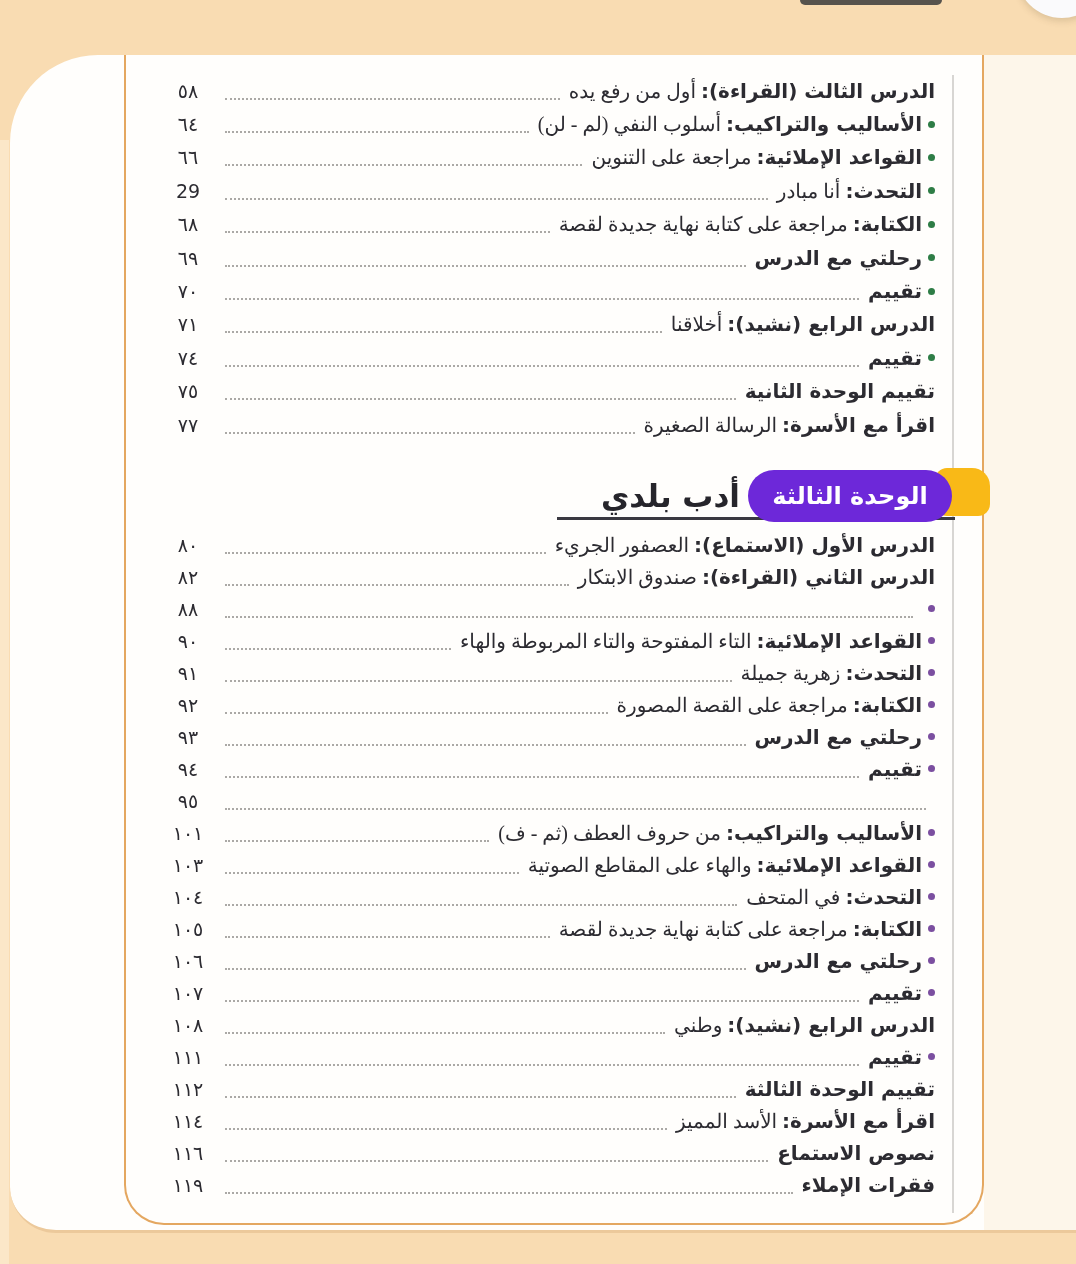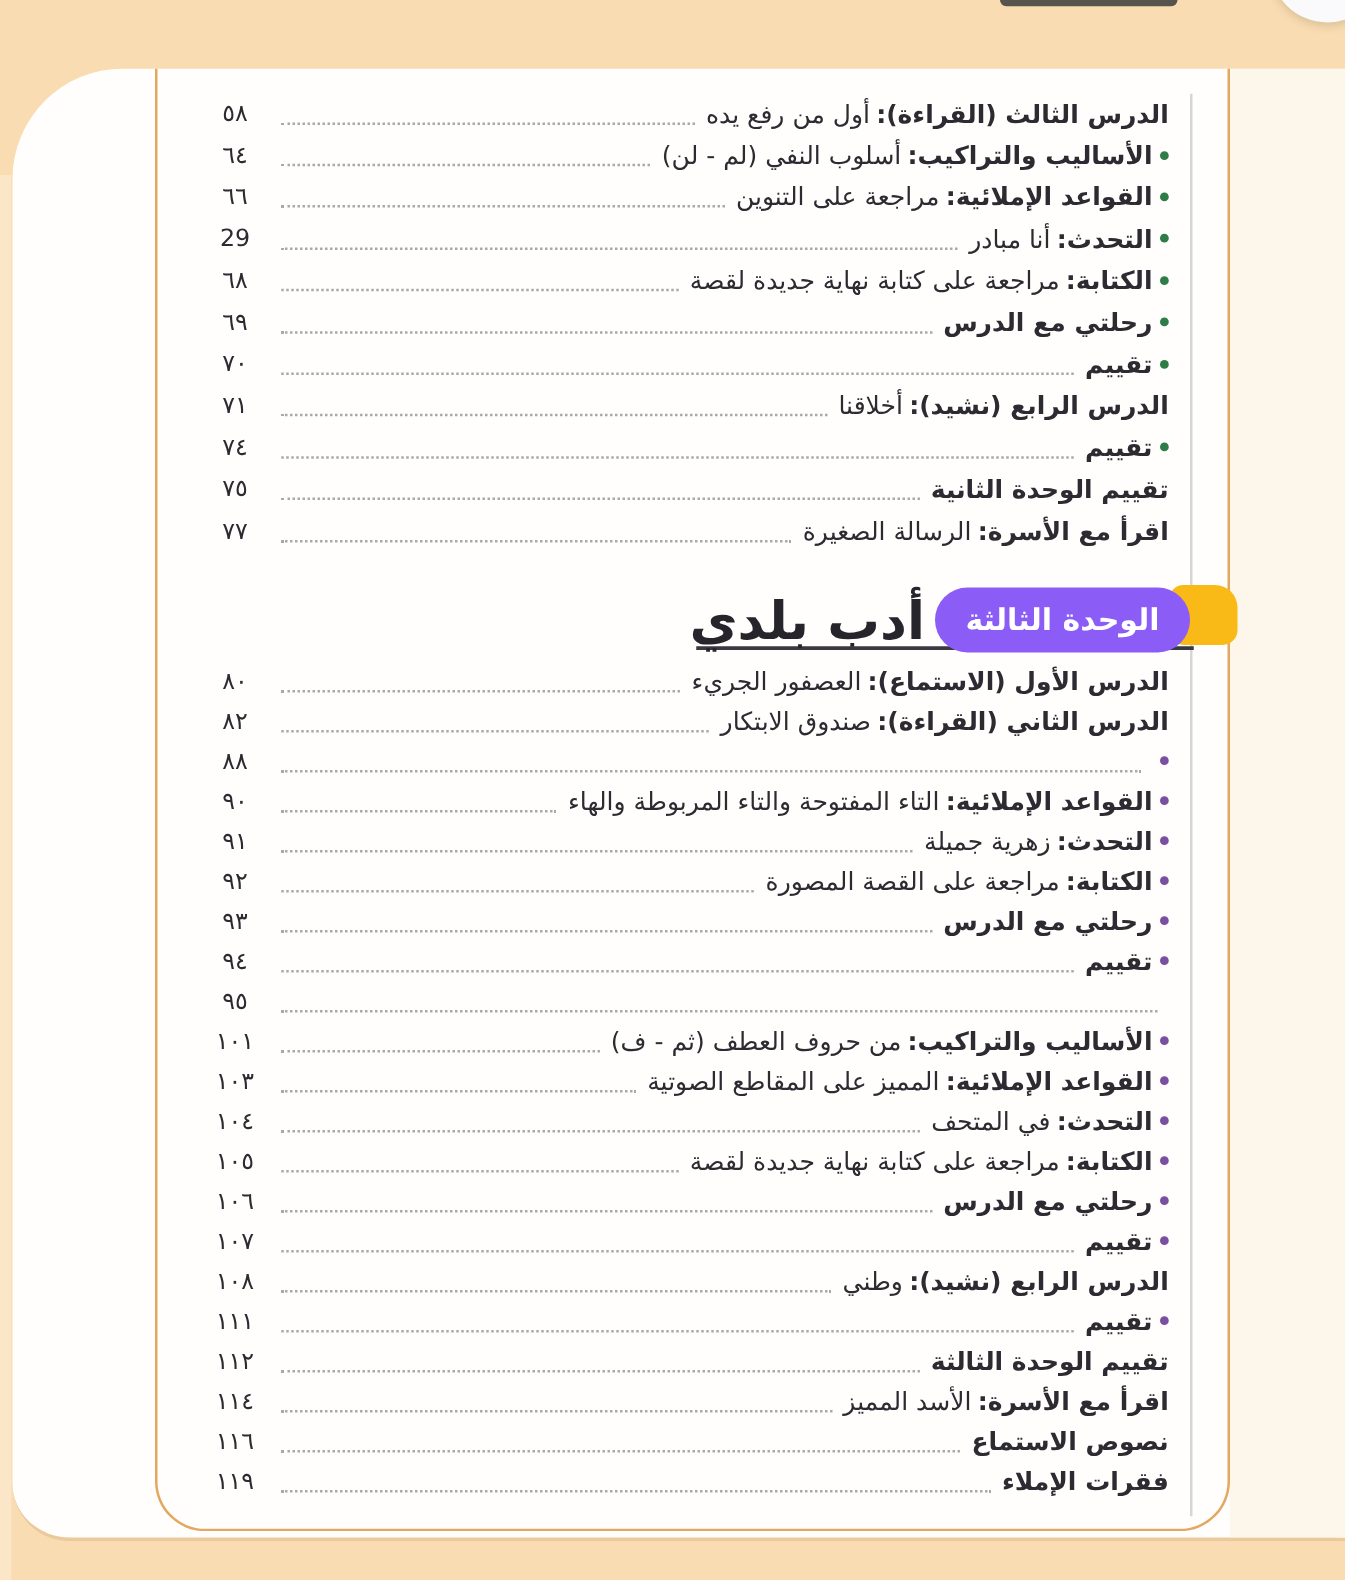--- a/index.html
+++ b/index.html
@@ -26,32 +26,32 @@
   .margin-line{position:absolute;left:942px;top:20px;height:1138px;width:2px;background:#d8d6d3;}
   .toc{position:absolute;left:150px;top:19px;width:775px;direction:rtl;}
   .row{display:flex;align-items:center;direction:rtl;}
   .sec0 .row{height:33.4px;}
   .sec1 .row{height:32px;}
   .dot{width:7px;height:7px;border-radius:50%;margin-left:6px;flex:none;}
   .dot.green{background:#2e7d46;}
   .dot.purple{background:#7b4fa0;}
   .txt{white-space:nowrap;font-size:20px;color:#2c2b31;flex:none;}
   .txt .pre{font-weight:bold;}
-  .txt .rest{margin-right:5px;font-weight:normal;}
+  .txt .rest{margin-right:5px;font-weight:normal;font-family:Liberation Serif, serif;}
   .leader{flex:1;border-bottom:2px dotted #aba9a6;height:16px;margin:0 9px;min-width:8px;}
   .num{width:56px;flex:none;text-align:center;font-size:19px;color:#2c2b31;}
   .unit-header{position:relative;height:87.6px;direction:rtl;}
   .u-underline{position:absolute;right:-20px;top:76px;width:398px;height:3px;background:#3a3941;z-index:1;}
   .u-yellow{position:absolute;right:-55px;top:27px;width:55px;height:48px;background:#f9b917;
             border-radius:12px 18px 12px 12px;z-index:2;}
-  .u-purple{position:absolute;right:-17px;top:29px;width:204px;height:52px;background:#8b5cf6;
+  .u-purple{position:absolute;right:-17px;top:29px;width:204px;height:52px;background:#6d28d9;
             border-radius:26px;color:#ffffff;font-size:24px;font-weight:bold;
             display:flex;align-items:center;justify-content:center;z-index:3;}
   .u-title{position:absolute;right:195px;top:29px;height:52px;display:flex;align-items:center;
-           font-size:42px;font-weight:bold;color:#26252b;z-index:3;}
+           font-size:31px;font-weight:bold;color:#26252b;z-index:3;}
 </style>
 </head>
 <body>
 
 <div class="left-strip"></div>
 <div class="top-bar"></div>
 <div class="fab"></div>
 
 <div class="sheet">
   <div class="right-margin"></div>
@@ -182,21 +182,21 @@
           <span class="num">٩٥</span>
         </div>
         <div class="row">
           <span class="dot purple"></span>
           <span class="txt"><span class="pre">الأساليب والتراكيب:</span><span class="rest">من حروف العطف (ثم - ف)</span></span>
           <span class="leader"></span>
           <span class="num">١٠١</span>
         </div>
         <div class="row">
           <span class="dot purple"></span>
-          <span class="txt"><span class="pre">القواعد الإملائية:</span><span class="rest">المميز على المقاطع الصوتية</span></span>
+          <span class="txt"><span class="pre">القواعد الإملائية:</span><span class="rest">والهاء على المقاطع الصوتية</span></span>
           <span class="leader"></span>
           <span class="num">١٠٣</span>
         </div>
         <div class="row">
           <span class="dot purple"></span>
           <span class="txt"><span class="pre">التحدث:</span><span class="rest">في المتحف</span></span>
           <span class="leader"></span>
           <span class="num">١٠٤</span>
         </div>
         <div class="row">

